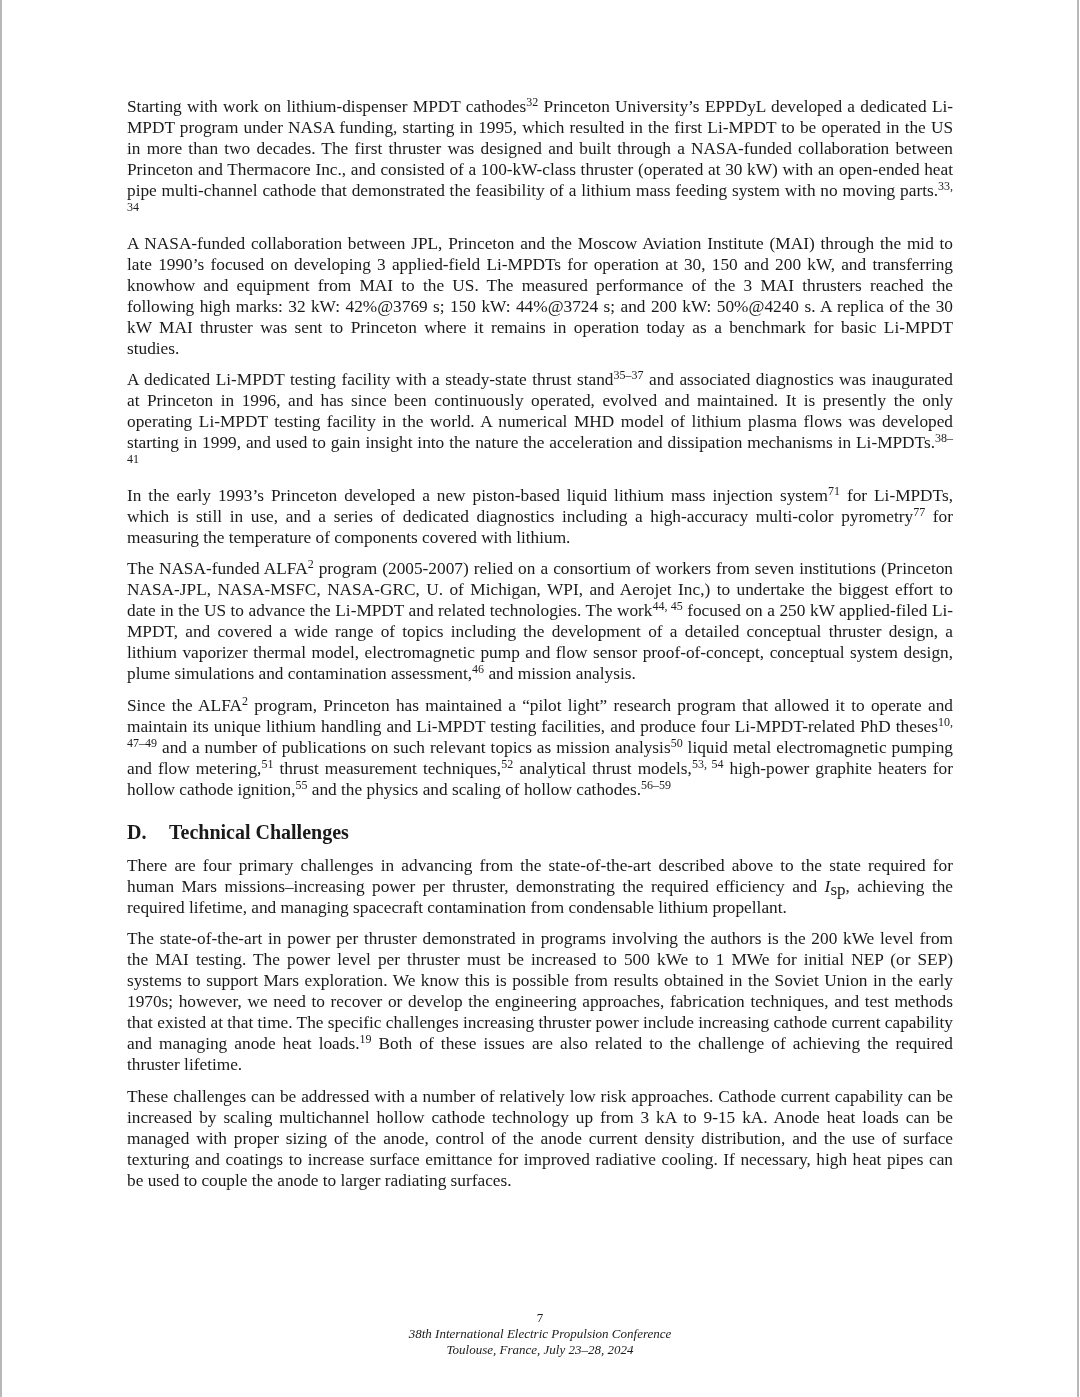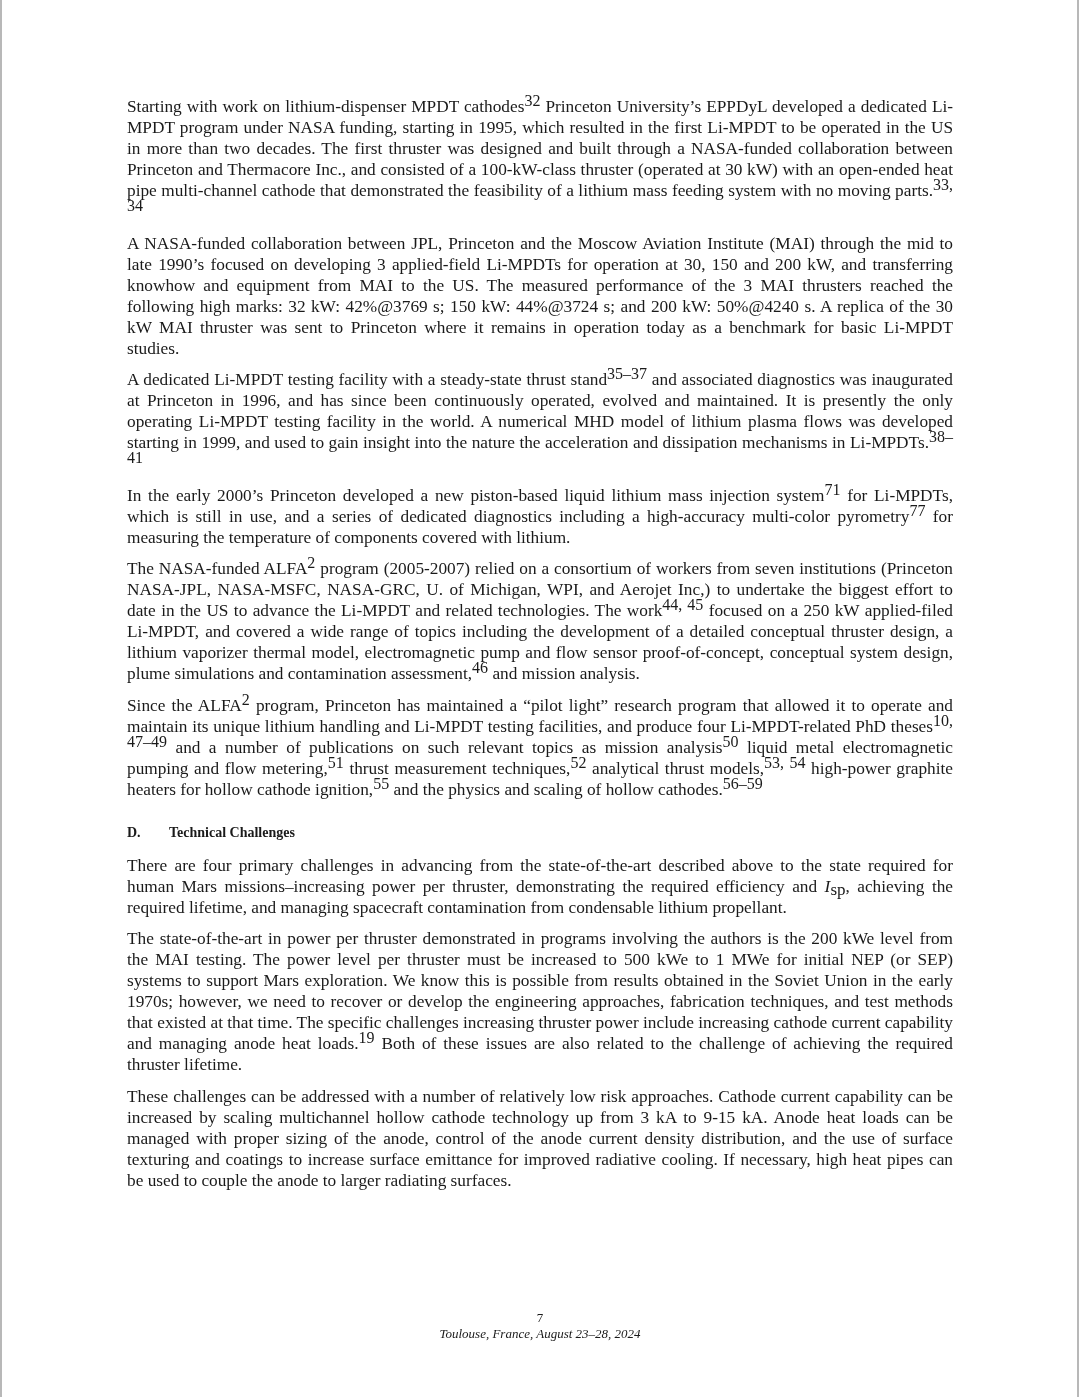--- a/index.html
+++ b/index.html
@@ -10,56 +10,57 @@
     }
     .page-border-left { position: absolute; left: 0; top: 0; width: 2px; height: 1397px; background: #b8b8b8; }
     .page-border-right { position: absolute; right: 1px; top: 0; width: 2px; height: 1397px; background: #b8b8b8; }
     .content {
       position: absolute; left: 127px; top: 96px; width: 826px;
       font-family: "Liberation Serif", "DejaVu Serif", serif;
       font-size: 17.3px; line-height: 21px;
       text-align: justify;
     }
     .content p { margin: 0 0 10.5px 0; text-indent: 0; }
-    sup { font-size: 16px; line-height: 0; vertical-align: 0; position: relative; top: -6px; }
+    sup { font-size: 12px; line-height: 0; vertical-align: 0; position: relative; top: -6px; }
     sub { font-size: 17px; line-height: 0; position: relative; top: 3px; vertical-align: 0; }
     .section-heading {
-      font-weight: bold; font-size: 14px; margin: 22px 0 12px 0;
+      font-weight: bold; font-size: 20px; margin: 22px 0 12px 0;
     }
     .section-heading .num { display: inline-block; width: 42px; }
     .footer {
       position: absolute; left: 0; width: 1080px; top: 1310px;
       text-align: center; font-family: "Liberation Serif", "DejaVu Serif", serif;
       font-size: 13px; line-height: 16px;
     }
     .footer .conf { font-style: italic; }
   </style>
 </head>
 <body>
 
 <div class="page-border-left"></div>
 <div class="page-border-right"></div>
 
 <div class="content">
   <div id="paras-top">
       <p><span>Starting with work on lithium-dispenser MPDT cathodes</span><sup>32</sup><span> Princeton University’s EPPDyL developed a dedicated Li-MPDT program under NASA funding, starting in 1995, which resulted in the first Li-MPDT to be operated in the US in more than two decades.  The first thruster was designed and built through a NASA-funded collaboration between Princeton and Thermacore Inc., and consisted of a 100-kW-class thruster (operated at 30 kW) with an open-ended heat pipe multi-channel cathode that demonstrated the feasibility of a lithium mass feeding system with no moving parts.</span><sup>33, 34</sup></p>
       <p><span>A NASA-funded collaboration between JPL, Princeton and the Moscow Aviation Institute (MAI) through the mid to late 1990’s focused on developing 3 applied-field Li-MPDTs for operation at 30, 150 and 200 kW, and transferring knowhow and equipment from MAI to the US. The measured performance of the 3 MAI thrusters reached the following high marks: 32 kW: 42%@3769 s; 150 kW: 44%@3724 s; and 200 kW: 50%@4240 s.  A replica of the 30 kW MAI thruster was sent to Princeton where it remains in operation today as a benchmark for basic Li-MPDT studies.</span></p>
       <p><span>A dedicated Li-MPDT testing facility with a steady-state thrust stand</span><sup>35–37</sup><span> and associated diagnostics was inaugurated at Princeton in 1996, and has since been continuously operated, evolved and maintained.  It is presently the only operating Li-MPDT testing facility in the world.  A numerical MHD model of lithium plasma flows was developed starting in 1999, and used to gain insight into the nature the acceleration and dissipation mechanisms in Li-MPDTs.</span><sup>38–41</sup></p>
-      <p><span>In the early 2000’s Princeton developed a new piston-based liquid lithium mass injection system</span><sup>71</sup><span> for Li-MPDTs, which is still in use, and a series of dedicated diagnostics including a high-accuracy multi-color pyrometry</span><sup>77</sup><span> for measuring the temperature of components covered with lithium.</span></p>
+      <p><span>In the early 1993’s Princeton developed a new piston-based liquid lithium mass injection system</span><sup>71</sup><span> for Li-MPDTs, which is still in use, and a series of dedicated diagnostics including a high-accuracy multi-color pyrometry</span><sup>77</sup><span> for measuring the temperature of components covered with lithium.</span></p>
       <p><span>The NASA-funded ALFA</span><sup>2</sup><span> program (2005-2007) relied on a consortium of workers from seven institutions (Princeton NASA-JPL, NASA-MSFC, NASA-GRC, U. of Michigan, WPI, and Aerojet Inc,) to undertake the biggest effort to date in the US to advance the Li-MPDT and related technologies.  The work</span><sup>44, 45</sup><span> focused on a 250 kW applied-filed Li-MPDT, and covered a wide range of topics including the development of a detailed conceptual thruster design, a lithium vaporizer thermal model, electromagnetic pump and flow sensor proof-of-concept, conceptual system design, plume simulations and contamination assessment,</span><sup>46</sup><span> and mission analysis.</span></p>
       <p><span>Since the ALFA</span><sup>2</sup><span> program, Princeton has maintained a “pilot light” research program that allowed it to operate and maintain its unique lithium handling and Li-MPDT testing facilities, and produce four Li-MPDT-related PhD theses</span><sup>10, 47–49</sup><span> and a number of publications on such relevant topics as mission analysis</span><sup>50</sup><span> liquid metal electromagnetic pumping and flow metering,</span><sup>51</sup><span> thrust measurement techniques,</span><sup>52</sup><span> analytical thrust models,</span><sup>53, 54</sup><span> high-power graphite heaters for hollow cathode ignition,</span><sup>55</sup><span> and the physics and scaling of hollow cathodes.</span><sup>56–59</sup></p>
     </div>
 
   <div class="section-heading">
     <span class="num">D.</span><span>Technical Challenges</span>
   </div>
 
   <div id="paras-section">
       <p><span>There are four primary challenges in advancing from the state-of-the-art described above to the state required for human Mars missions–increasing power per thruster, demonstrating the required efficiency and </span><i>I</i><sub>sp</sub><span>, achieving the required lifetime, and managing spacecraft contamination from condensable lithium propellant.</span></p>
       <p><span>The state-of-the-art in power per thruster demonstrated in programs involving the authors is the 200 kWe level from the MAI testing.  The power level per thruster must be increased to 500 kWe to 1 MWe for initial NEP (or SEP) systems to support Mars exploration. We know this is possible from results obtained in the Soviet Union in the early 1970s; however, we need to recover or develop the engineering approaches, fabrication techniques, and test methods that existed at that time. The specific challenges increasing thruster power include increasing cathode current capability and managing anode heat loads.</span><sup>19</sup><span> Both of these issues are also related to the challenge of achieving the required thruster lifetime.</span></p>
       <p><span>These challenges can be addressed with a number of relatively low risk approaches. Cathode current capability can be increased by scaling multichannel hollow cathode technology up from  3 kA to 9-15 kA. Anode heat loads can be managed with proper sizing of the anode, control of the anode current density distribution, and the use of surface texturing and coatings to increase surface emittance for improved radiative cooling. If necessary, high heat pipes can be used to couple the anode to larger radiating surfaces.</span></p>
     </div>
 </div>
 
 <div class="footer">
   <div>7</div>
-  <div class="conf">Toulouse, France, August 23–28, 2024</div>
+  <div class="conf">38th International Electric Propulsion Conference</div>
+  <div class="conf">Toulouse, France, July 23–28, 2024</div>
 </div>
 
 </body></html>

